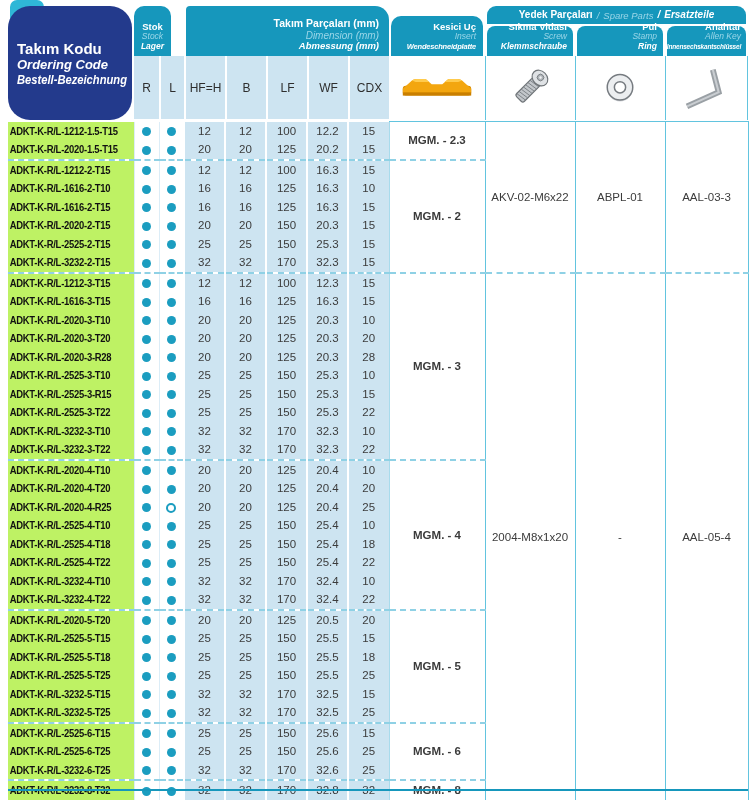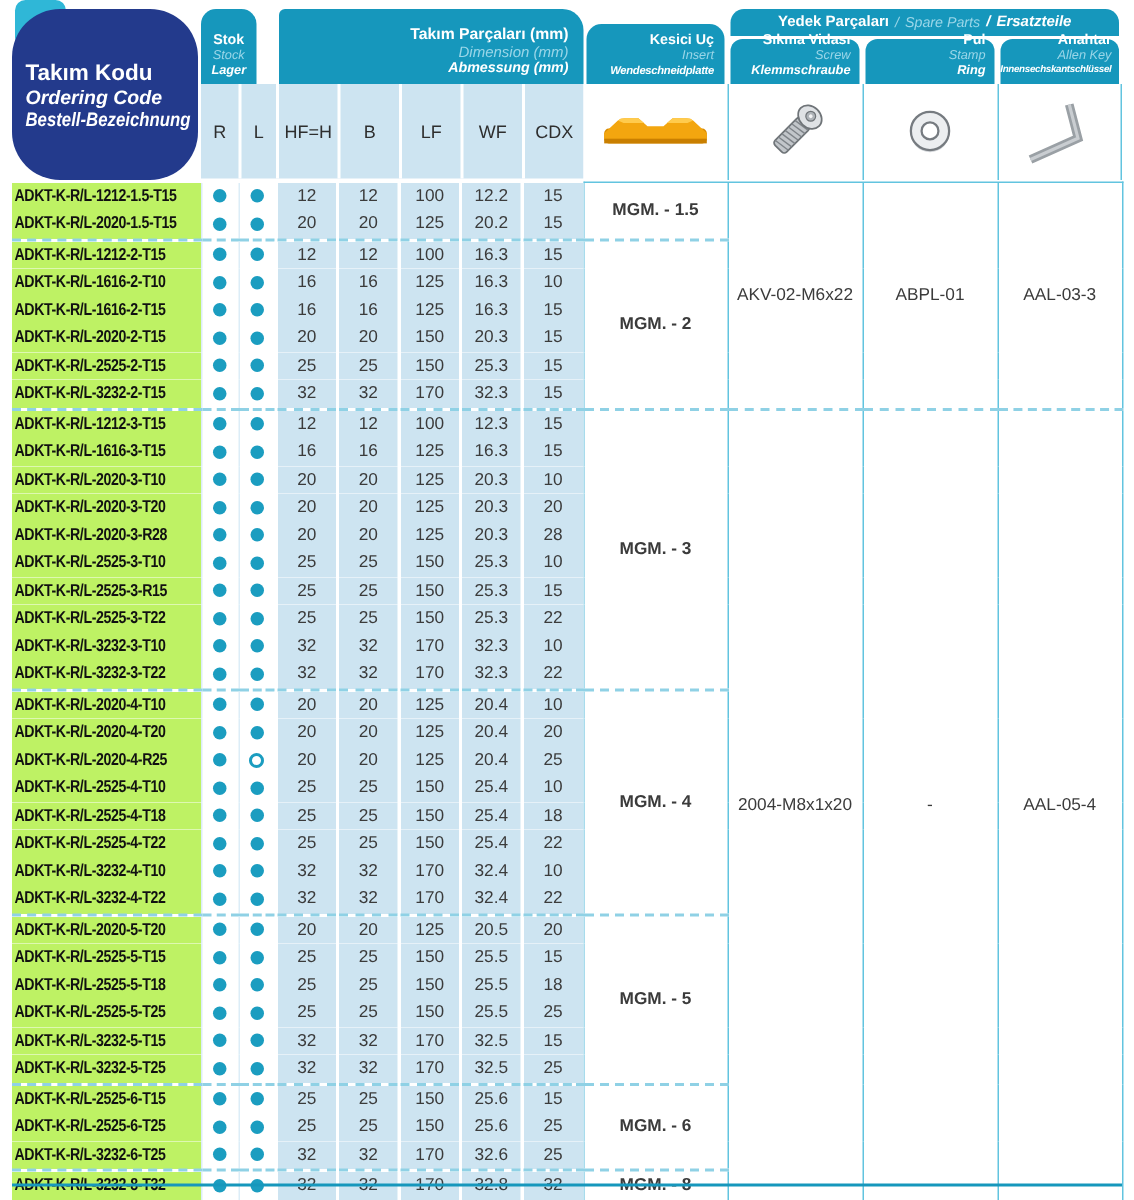--- a/index.html
+++ b/index.html
@@ -7,21 +7,21 @@
     position:relative; width:756px; height:800px; overflow:hidden;
     font-family:"Liberation Sans", sans-serif; background:#fff;
     --navy:#233A8C; --teal:#1697BC; --tab-cyan:#2FB7D7; --light-blue:#CDE4F1;
     --dot:#1B9DC0; --line:#62C4DF; --line-soft:#A8DBEC; --dash:#8FD1E5;
     --text-dark:#333333; --subtle-italic:#9AD6E8; --insert-orange:#F3A60F;
     --part-gray:#9AA0A5;
   }
   .abs { position:absolute; }
   
   .corner-tab { left:10px; top:0; width:34px; height:32px; border-radius:7px; background:var(--tab-cyan); }
-  .navy-box { left:8px; top:6px; width:124px; height:114px; border-radius:32px; background:var(--navy);
+  .navy-box { left:8px; top:6px; width:124px; height:114px; border-radius:22px; background:var(--navy);
     display:flex; flex-direction:column; justify-content:center; padding-left:9px; box-sizing:border-box; color:#fff; }
   .navy-box .l1 { font-weight:bold; font-size:15px; line-height:17px; }
   .navy-box .l2, .navy-box .l3 { font-weight:bold; font-style:italic; font-size:13px; line-height:15px; }
   .navy-box .shrink { display:inline-block; white-space:nowrap; transform:scaleX(0.86); transform-origin:0 50%; }
   .teal-box { background:var(--teal); box-sizing:border-box; color:#fff;
     display:flex; flex-direction:column; justify-content:flex-end; padding-bottom:5px; }
   .stok-box { left:134px; top:6px; width:37px; height:50px; border-radius:10px 10px 0 0; align-items:center; }
   .dims-box { left:186px; top:6px; width:203px; height:50px; border-radius:4px 14px 0 0; align-items:flex-end; padding-right:10px; }
   .kesici-box { left:391px; top:16px; width:92px; height:40px; border-radius:10px 10px 0 0; align-items:flex-end; padding-right:7px; }
   .yedek-band { left:487px; top:6px; width:259px; height:18px; border-radius:9px 9px 0 0;
@@ -194,21 +194,21 @@
     <tbody id="tbody">
         <tr class="first-row">
           <td class="code"><span class="code-text">ADKT-K-R/L-1212-1.5-T15</span></td>
           <td class="rl"><span class="dot"></span></td>
           <td class="rl"><span class="dot"></span></td>
           <td class="dim">12</td>
           <td class="dim">12</td>
           <td class="dim">100</td>
           <td class="dim">12.2</td>
           <td class="dim">15</td>
-          <td class="insert-cell" rowspan="2">MGM. - 1.5</td>
+          <td class="insert-cell" rowspan="2">MGM. - 2.3</td>
           <td class="spare-cell" rowspan="8">AKV-02-M6x22</td>
           <td class="spare-cell" rowspan="8">ABPL-01</td>
           <td class="spare-cell last" rowspan="8">AAL-03-3</td>
         </tr>
         <tr class="">
           <td class="code"><span class="code-text">ADKT-K-R/L-2020-1.5-T15</span></td>
           <td class="rl"><span class="dot"></span></td>
           <td class="rl"><span class="dot"></span></td>
           <td class="dim">20</td>
           <td class="dim">20</td>

